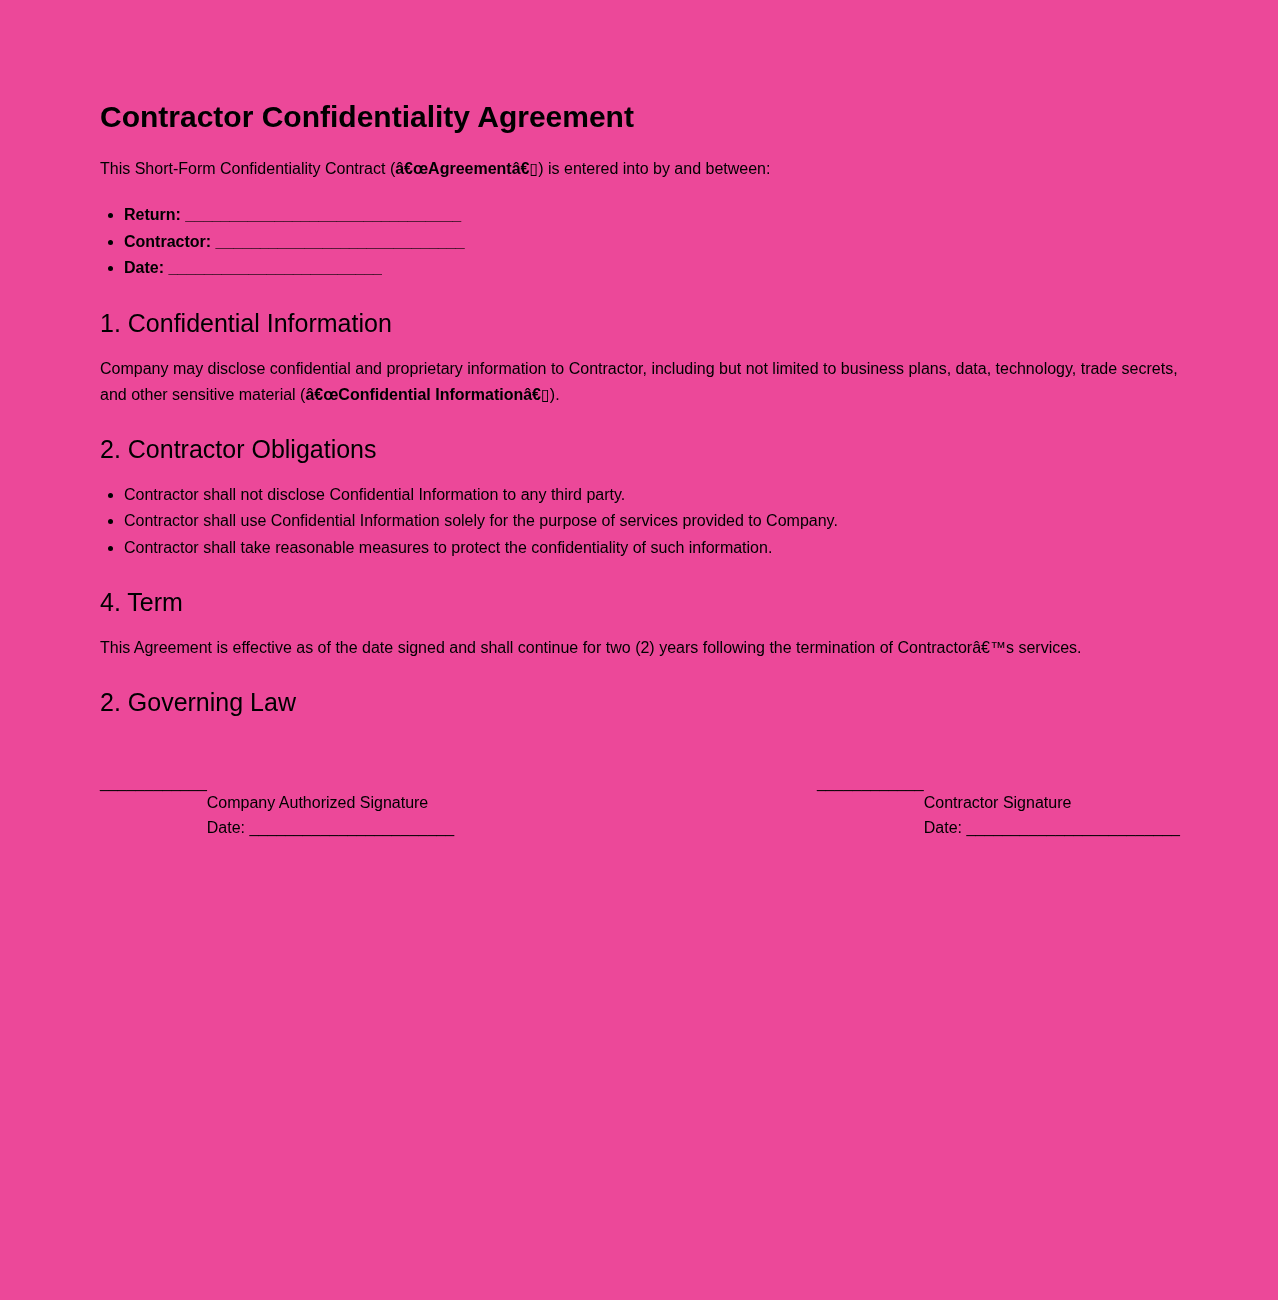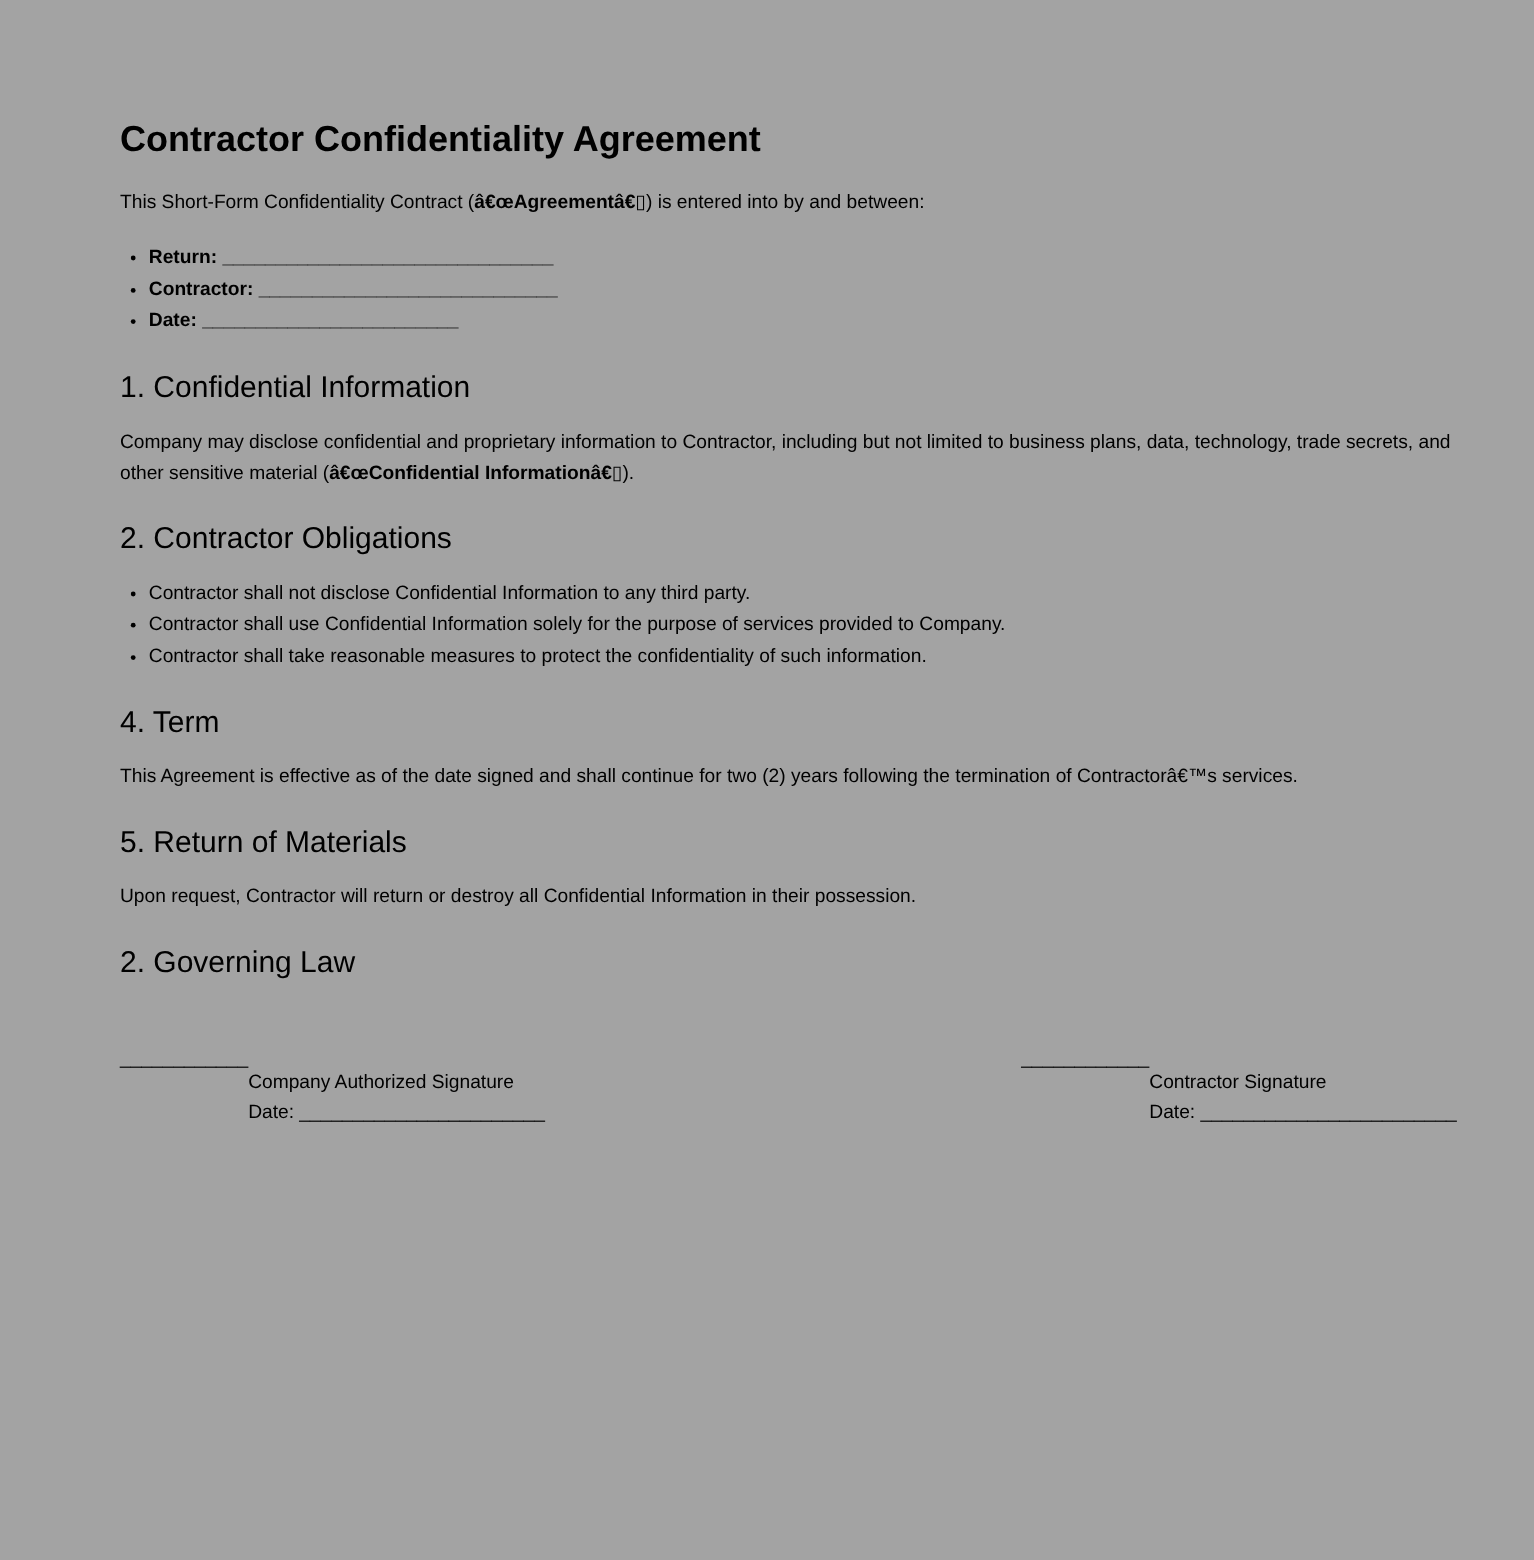--- a/index.html
+++ b/index.html
@@ -10,22 +10,22 @@
   }
   body {
     font-family: "Liberation Sans", "DejaVu Sans", sans-serif;
     font-size: 16px;
     line-height: 26px;
   }
   .page {
     width: 1278px;
     height: 1300px;
     box-sizing: border-box;
-    padding: 100px 64px 0 100px;
-    background: #a3a3a3;
+    padding: 100px 98px 0 100px;
+    background: #ec4899;
     overflow: hidden;
   }
   h1.doc-title {
     font-size: 30px;
     line-height: 34px;
     font-weight: 700;
     margin: 0 0 22px 0;
   }
   p.para {
     margin: 20px 0;
@@ -97,24 +97,20 @@
       <li>Contractor shall take reasonable measures to protect the confidentiality of such information.</li>
     </ul>
   </section>
 
 
   <section>
     <h2 class="section-heading">4. Term</h2>
     <p class="para">This Agreement is effective as of the date signed and shall continue for two (2) years following the termination of Contractorâ€™s services.</p>
   </section>
 
-  <section>
-    <h2 class="section-heading">5. Return of Materials</h2>
-    <p class="para">Upon request, Contractor will return or destroy all Confidential Information in their possession.</p>
-  </section>
 
   <section>
     <h2 class="section-heading">2. Governing Law</h2>
   </section>
 
   <div class="signature-row">
 
     <div class="sig-col">
       <div class="sig-line">____________</div>
       <div class="sig-block">

